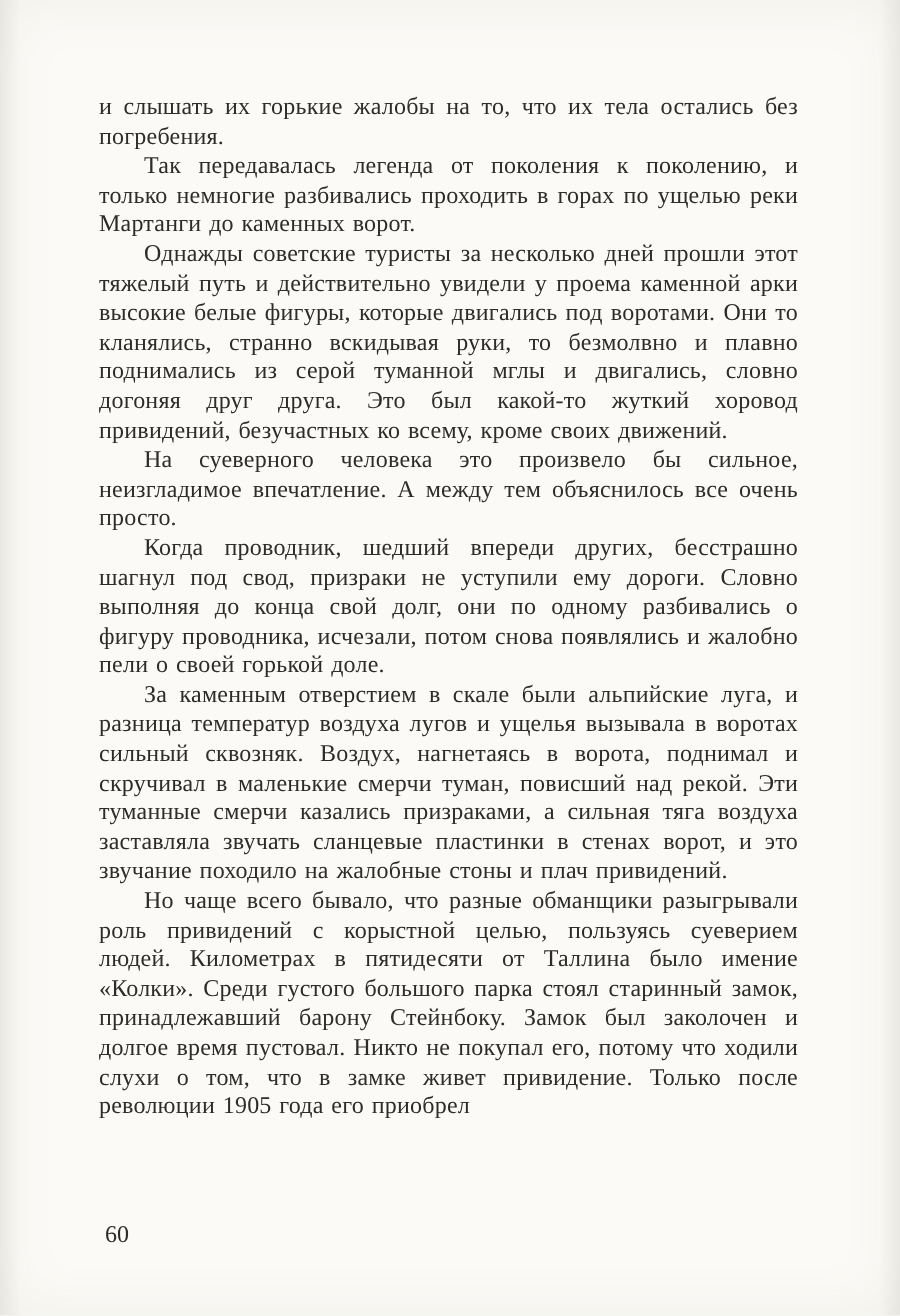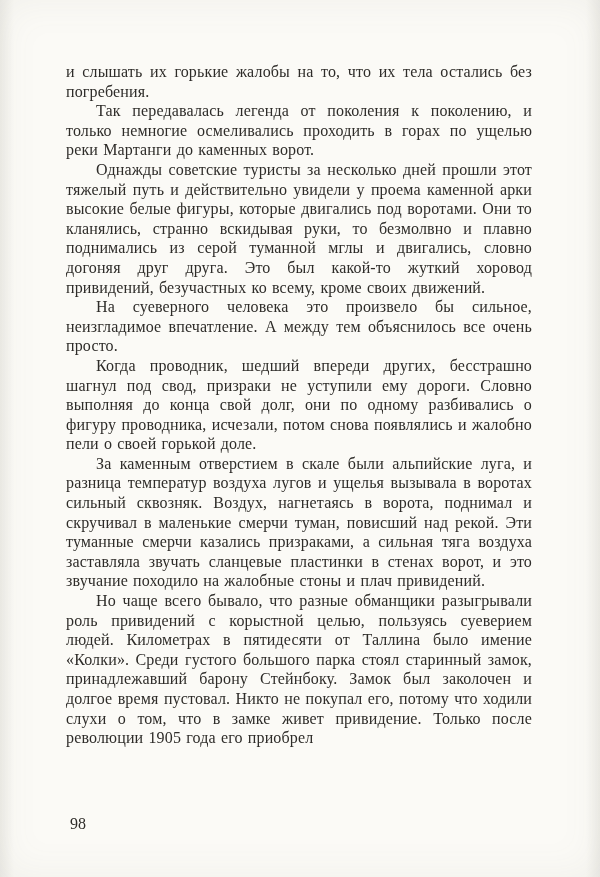--- a/index.html
+++ b/index.html
@@ -54,21 +54,21 @@
     font-size: 16px;
     color: #2e2c29;
   }
 </style>
 </head>
 <body>
 
 <div class="page">
   <div class="text-block">
       <p class="para">и слышать их горькие жалобы на то, что их тела остались без погребения.</p>
-      <p class="para indent">Так передавалась легенда от поколения к поколению, и только немногие осмеливались проходить в горах по ущелью реки Мартанги до каменных ворот.</p>
+      <p class="para indent">Так передавалась легенда от поколения к поколению, и только немногие разбивались проходить в горах по ущелью реки Мартанги до каменных ворот.</p>
       <p class="para indent">Однажды советские туристы за несколько дней прошли этот тяжелый путь и действительно увидели у проема каменной арки высокие белые фигуры, которые двигались под воротами. Они то кланялись, странно вскидывая руки, то безмолвно и плавно поднимались из серой туманной мглы и двигались, словно догоняя друг друга. Это был какой-то жуткий хоровод привидений, безучастных ко всему, кроме своих движений.</p>
       <p class="para indent">На суеверного человека это произвело бы сильное, неизгладимое впечатление. А между тем объяснилось все очень просто.</p>
       <p class="para indent">Когда проводник, шедший впереди других, бесстрашно шагнул под свод, призраки не уступили ему дороги. Словно выполняя до конца свой долг, они по одному разбивались о фигуру проводника, исчезали, потом снова появлялись и жалобно пели о своей горькой доле.</p>
       <p class="para indent">За каменным отверстием в скале были альпийские луга, и разница температур воздуха лугов и ущелья вызывала в воротах сильный сквозняк. Воздух, нагнетаясь в ворота, поднимал и скручивал в маленькие смерчи туман, повисший над рекой. Эти туманные смерчи казались призраками, а сильная тяга воздуха заставляла звучать сланцевые пластинки в стенах ворот, и это звучание походило на жалобные стоны и плач привидений.</p>
       <p class="para indent">Но чаще всего бывало, что разные обманщики разыгрывали роль привидений с корыстной целью, пользуясь суеверием людей. Километрах в пятидесяти от Таллина было имение «Колки». Среди густого большого парка стоял старинный замок, принадлежавший барону Стейнбоку. Замок был заколочен и долгое время пустовал. Никто не покупал его, потому что ходили слухи о том, что в замке живет привидение. Только после революции 1905 года его приобрел</p>
     </div>
-  <div class="page-number">98</div>
+  <div class="page-number">60</div>
 </div>
 
 </body></html>

